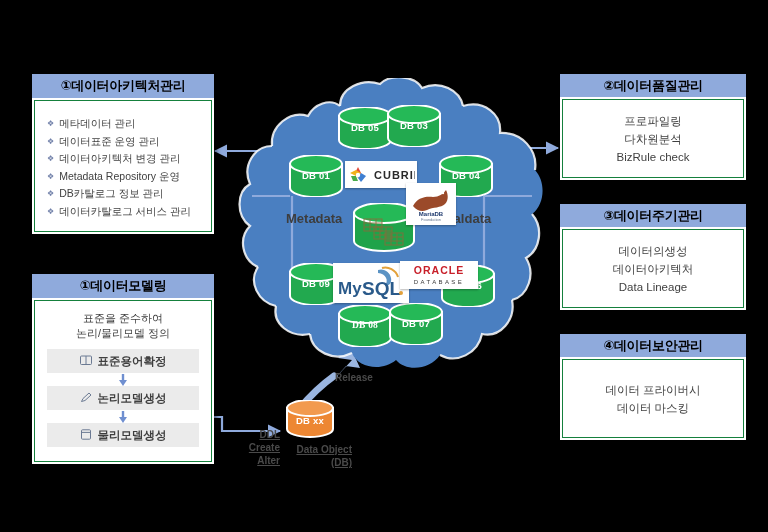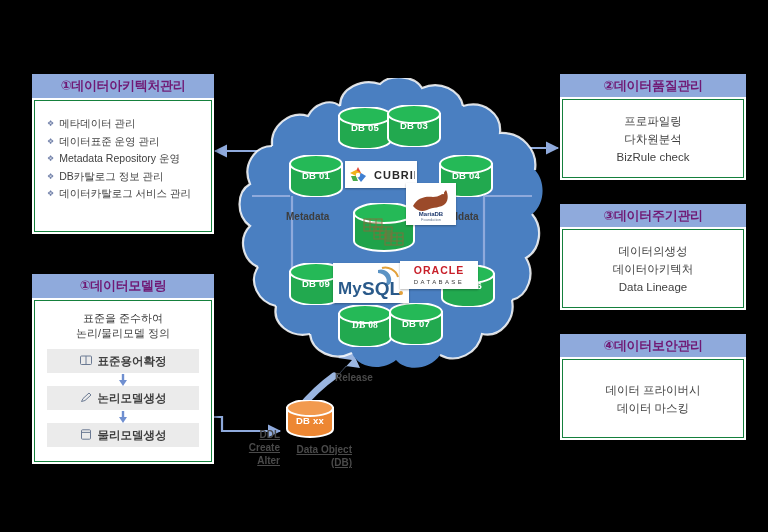--- a/index.html
+++ b/index.html
@@ -5,21 +5,21 @@
   html,body{margin:0;padding:0;background:#000;}
   body{
     width:768px;height:532px;position:relative;overflow:hidden;
     font-family:"Liberation Sans","DejaVu Sans",sans-serif;
   }
   .stage{position:absolute;left:0;top:0;width:768px;height:532px;background:#000;}
 
   
   .panel{position:absolute;background:#ffffff;box-shadow:2px 3px 5px rgba(0,0,0,.55);}
   .panel > .hdr{
-    background:#8faadc;color:#701a75;font-weight:bold;text-align:center;
+    background:#8faadc;color:#000000;font-weight:bold;text-align:center;
     letter-spacing:-.3px;
   }
   .panel > .body{
     background:#ffffff;color:#404040;
     border:1px solid #15803d;
   }
 
   
   #p-arch{left:32px;top:74px;width:182px;height:160px;}
   #p-arch .hdr{height:24px;line-height:24px;font-size:13px;}
@@ -62,21 +62,21 @@
   .db .lbl{
     position:absolute;left:0;right:0;top:50%;margin-top:-6px;text-align:center;
     font-size:9.5px;font-weight:bold;color:#ffffff;letter-spacing:.2px;
   }
   .cyl{display:block;}
 
   
   .logo{position:absolute;background:#fff;box-shadow:0 1px 2px rgba(0,0,0,.3);
         display:flex;align-items:center;justify-content:center;overflow:hidden;}
 
-  .zone-lbl{position:absolute;font-size:10px;font-weight:bold;color:#3d3d3d;}
+  .zone-lbl{position:absolute;font-size:13px;font-weight:bold;color:#3d3d3d;}
 
   .flow-lbl{position:absolute;font-size:10px;font-weight:bold;color:#4a4a4a;}
   .sml-lbl{position:absolute;font-size:10px;font-weight:bold;color:#4a4a4a;
            text-align:right;line-height:13px;text-decoration:underline;}
 
   .conn{position:absolute;left:0;top:0;width:768px;height:532px;pointer-events:none;}
 </style>
 </head>
 <body>
 
@@ -283,20 +283,21 @@
     <div>Create</div>
     <div>Alter</div>
   </div>
 
   <div class="panel" id="p-arch">
     <div class="hdr">①데이터아키텍처관리</div>
     <div class="body">
       <ul>
         <li>메타데이터 관리</li>
         <li>데이터표준 운영 관리</li>
+        <li>데이터아키텍처 변경 관리</li>
         <li>Metadata Repository 운영</li>
         <li>DB카탈로그 정보 관리</li>
         <li>데이터카탈로그 서비스 관리</li>
       </ul>
     </div>
   </div>
 
   <div class="panel pr" id="p-qual">
     <div class="hdr">②데이터품질관리</div>
     <div class="body">

